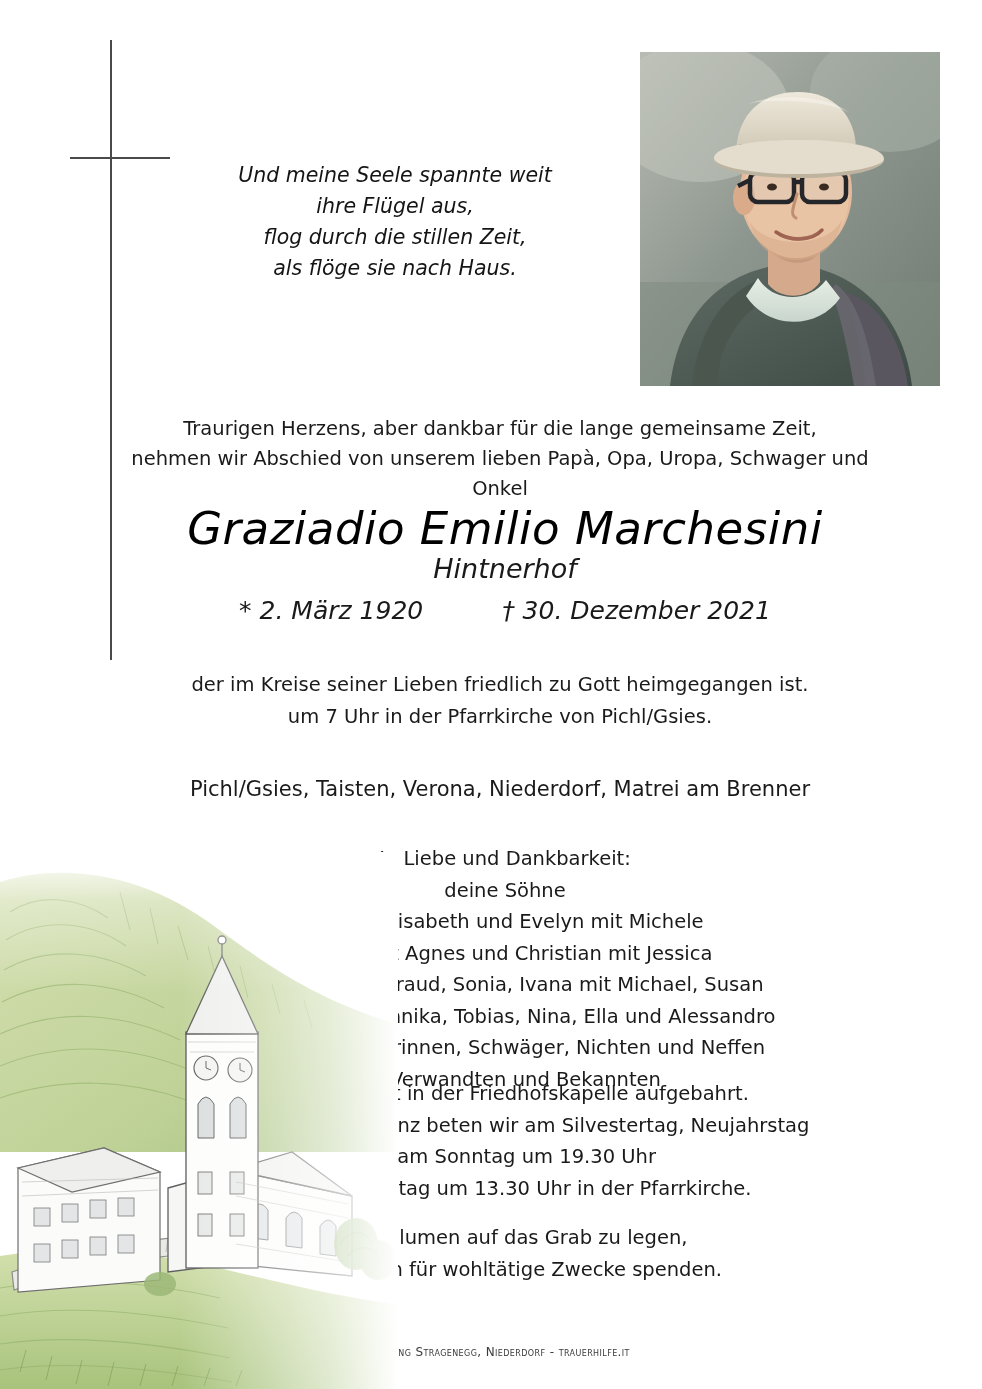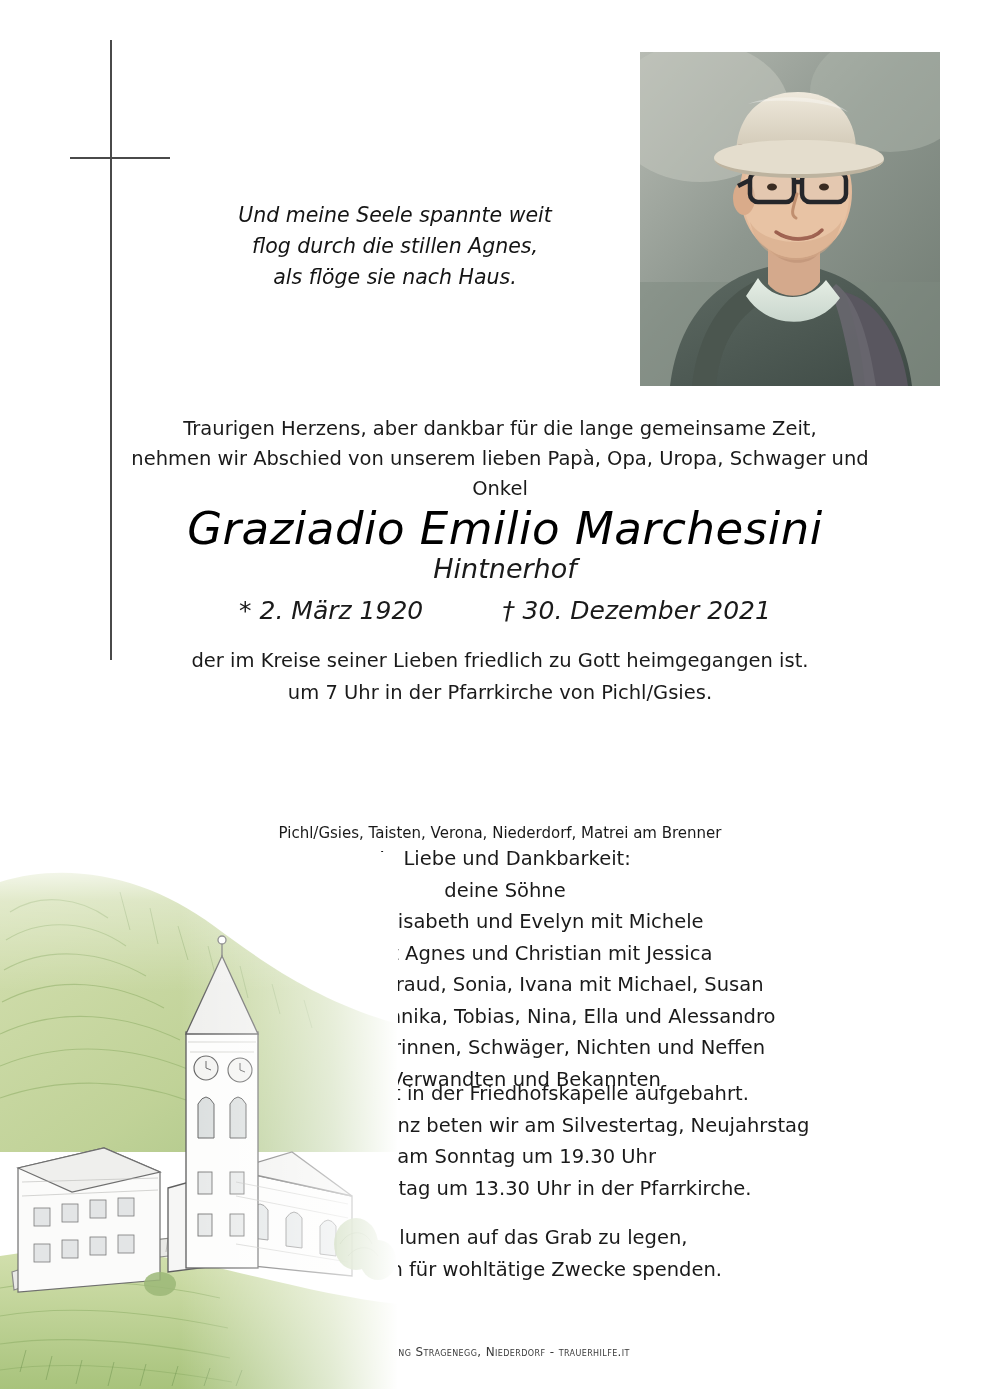--- a/index.html
+++ b/index.html
@@ -62,21 +62,20 @@
   }
   .poem {
     left: 180px;
     top: 160px;
     width: 430px;
     font-family: "DejaVu Sans", sans-serif;
     font-style: italic;
     font-size: 20.5px;
     line-height: 1.52;
     color: #141414;
-    margin-top: 40px;
   }
   .intro {
     left: 130px;
     top: 414px;
     width: 740px;
     font-size: 19.5px;
     line-height: 1.55;
     text-align: center;
   }
   .name {
@@ -100,31 +99,30 @@
   .dates {
     left: 180px;
     top: 593px;
     width: 650px;
     font-size: 25px;
     font-style: italic;
   }
   .dates .d-born { margin-right: 71px; }
   .detail {
     left: 130px;
-    top: 645px;
+    top: 669px;
     width: 740px;
     font-size: 19.5px;
     line-height: 1.62;
   }
   .places {
     left: 130px;
     top: 775px;
     width: 740px;
-    font-size: 15px;
-    margin-top: 48px;
+    font-size: 21px;
   }
   .family {
     left: 190px;
     top: 843px;
     width: 630px;
     font-size: 19.5px;
     line-height: 1.62;
   }
   .wake {
     left: 180px;
@@ -233,21 +231,22 @@
     <path d="M96 104 C96 62 122 40 158 40 C194 40 218 64 216 104 Z" fill="url(#hatGrad)"></path>
     <path d="M96 100 C92 96 96 92 104 92 L212 92 C220 92 222 98 216 102 Z" fill="#8c6f5f"></path>
     <path d="M74 106 C74 96 106 88 158 88 C212 88 244 96 244 107 C244 118 210 124 158 124 C108 124 74 117 74 106 Z" fill="#e4ddcd"></path>
     <path d="M74 106 C74 114 108 122 158 122 C210 122 244 114 244 107 C244 118 210 126 158 126 C106 126 74 117 74 106 Z" fill="#bdb39f"></path>
     <path d="M108 52 C130 42 186 42 208 60 C186 48 130 46 108 52 Z" fill="#fff" opacity="0.35"></path>
   </svg>
 </div>
 
 <div class="block poem">
   <div>Und meine Seele spannte weit</div>
-  <div>flog durch die stillen Agnes,</div>
+  <div>ihre Flügel aus,</div>
+  <div>flog durch die stillen Zeit,</div>
   <div>als flöge sie nach Haus.</div>
 </div>
 
 <div class="block intro">
   <div>Traurigen Herzens, aber dankbar für die lange gemeinsame Zeit,</div>
   <div>nehmen wir Abschied von unserem lieben Papà, Opa, Uropa, Schwager und Onkel</div>
 </div>
 
 <div class="block name">Graziadio Emilio Marchesini</div>
 <div class="block house">Hintnerhof</div>

